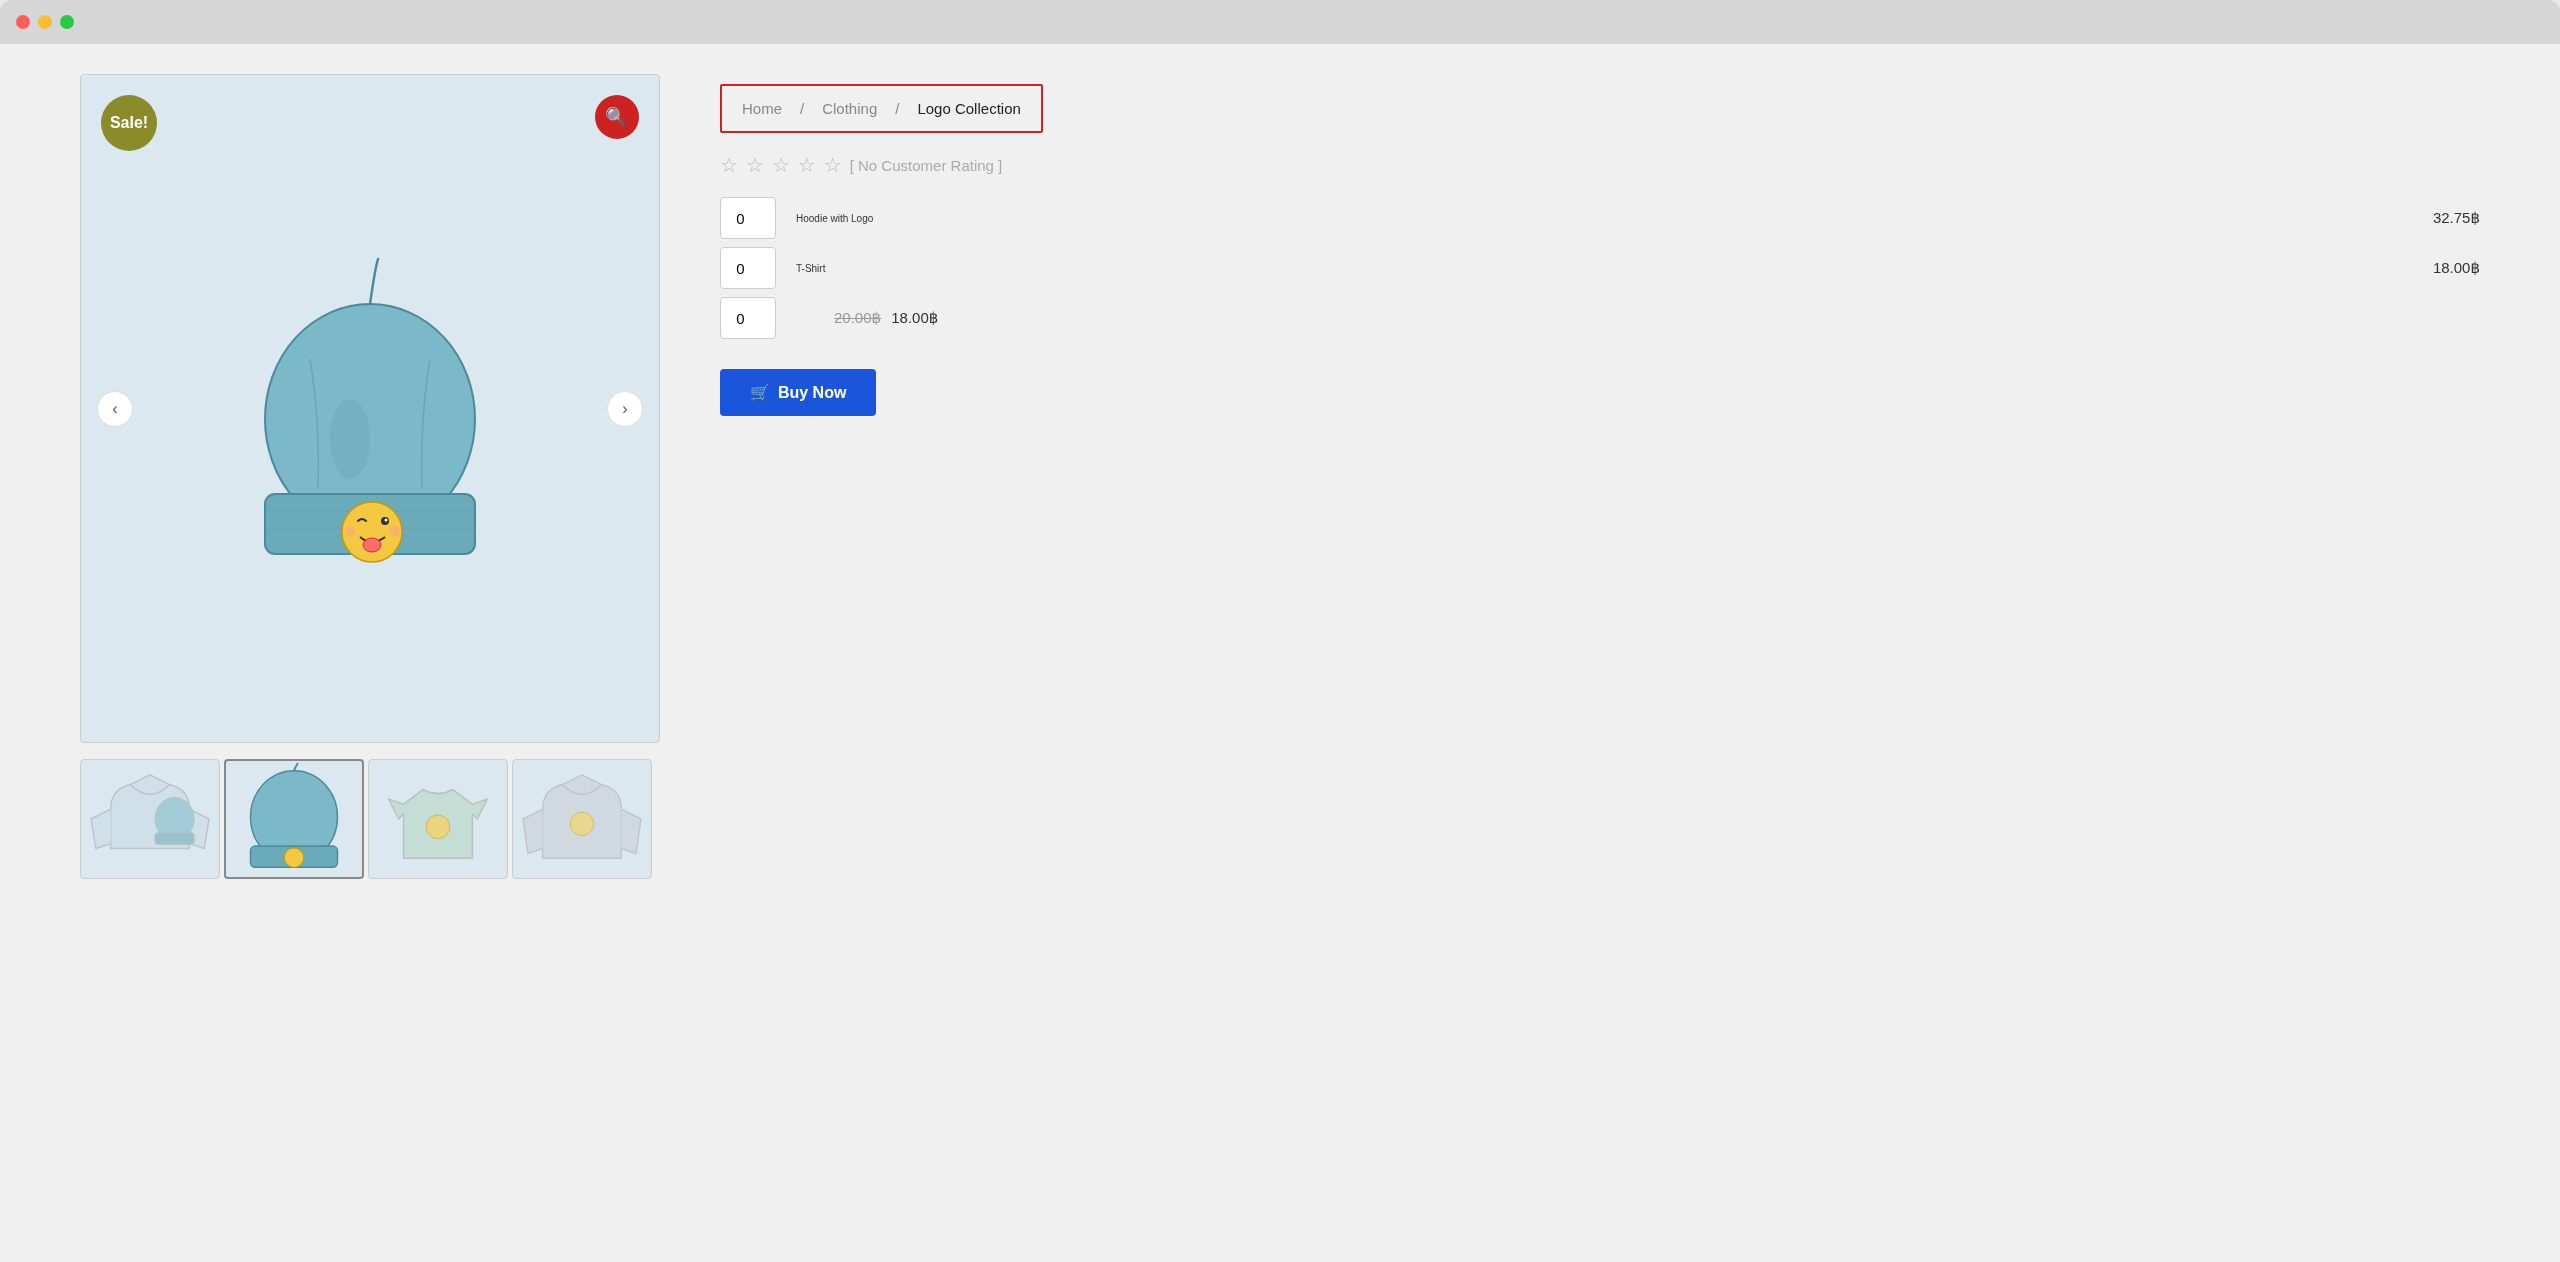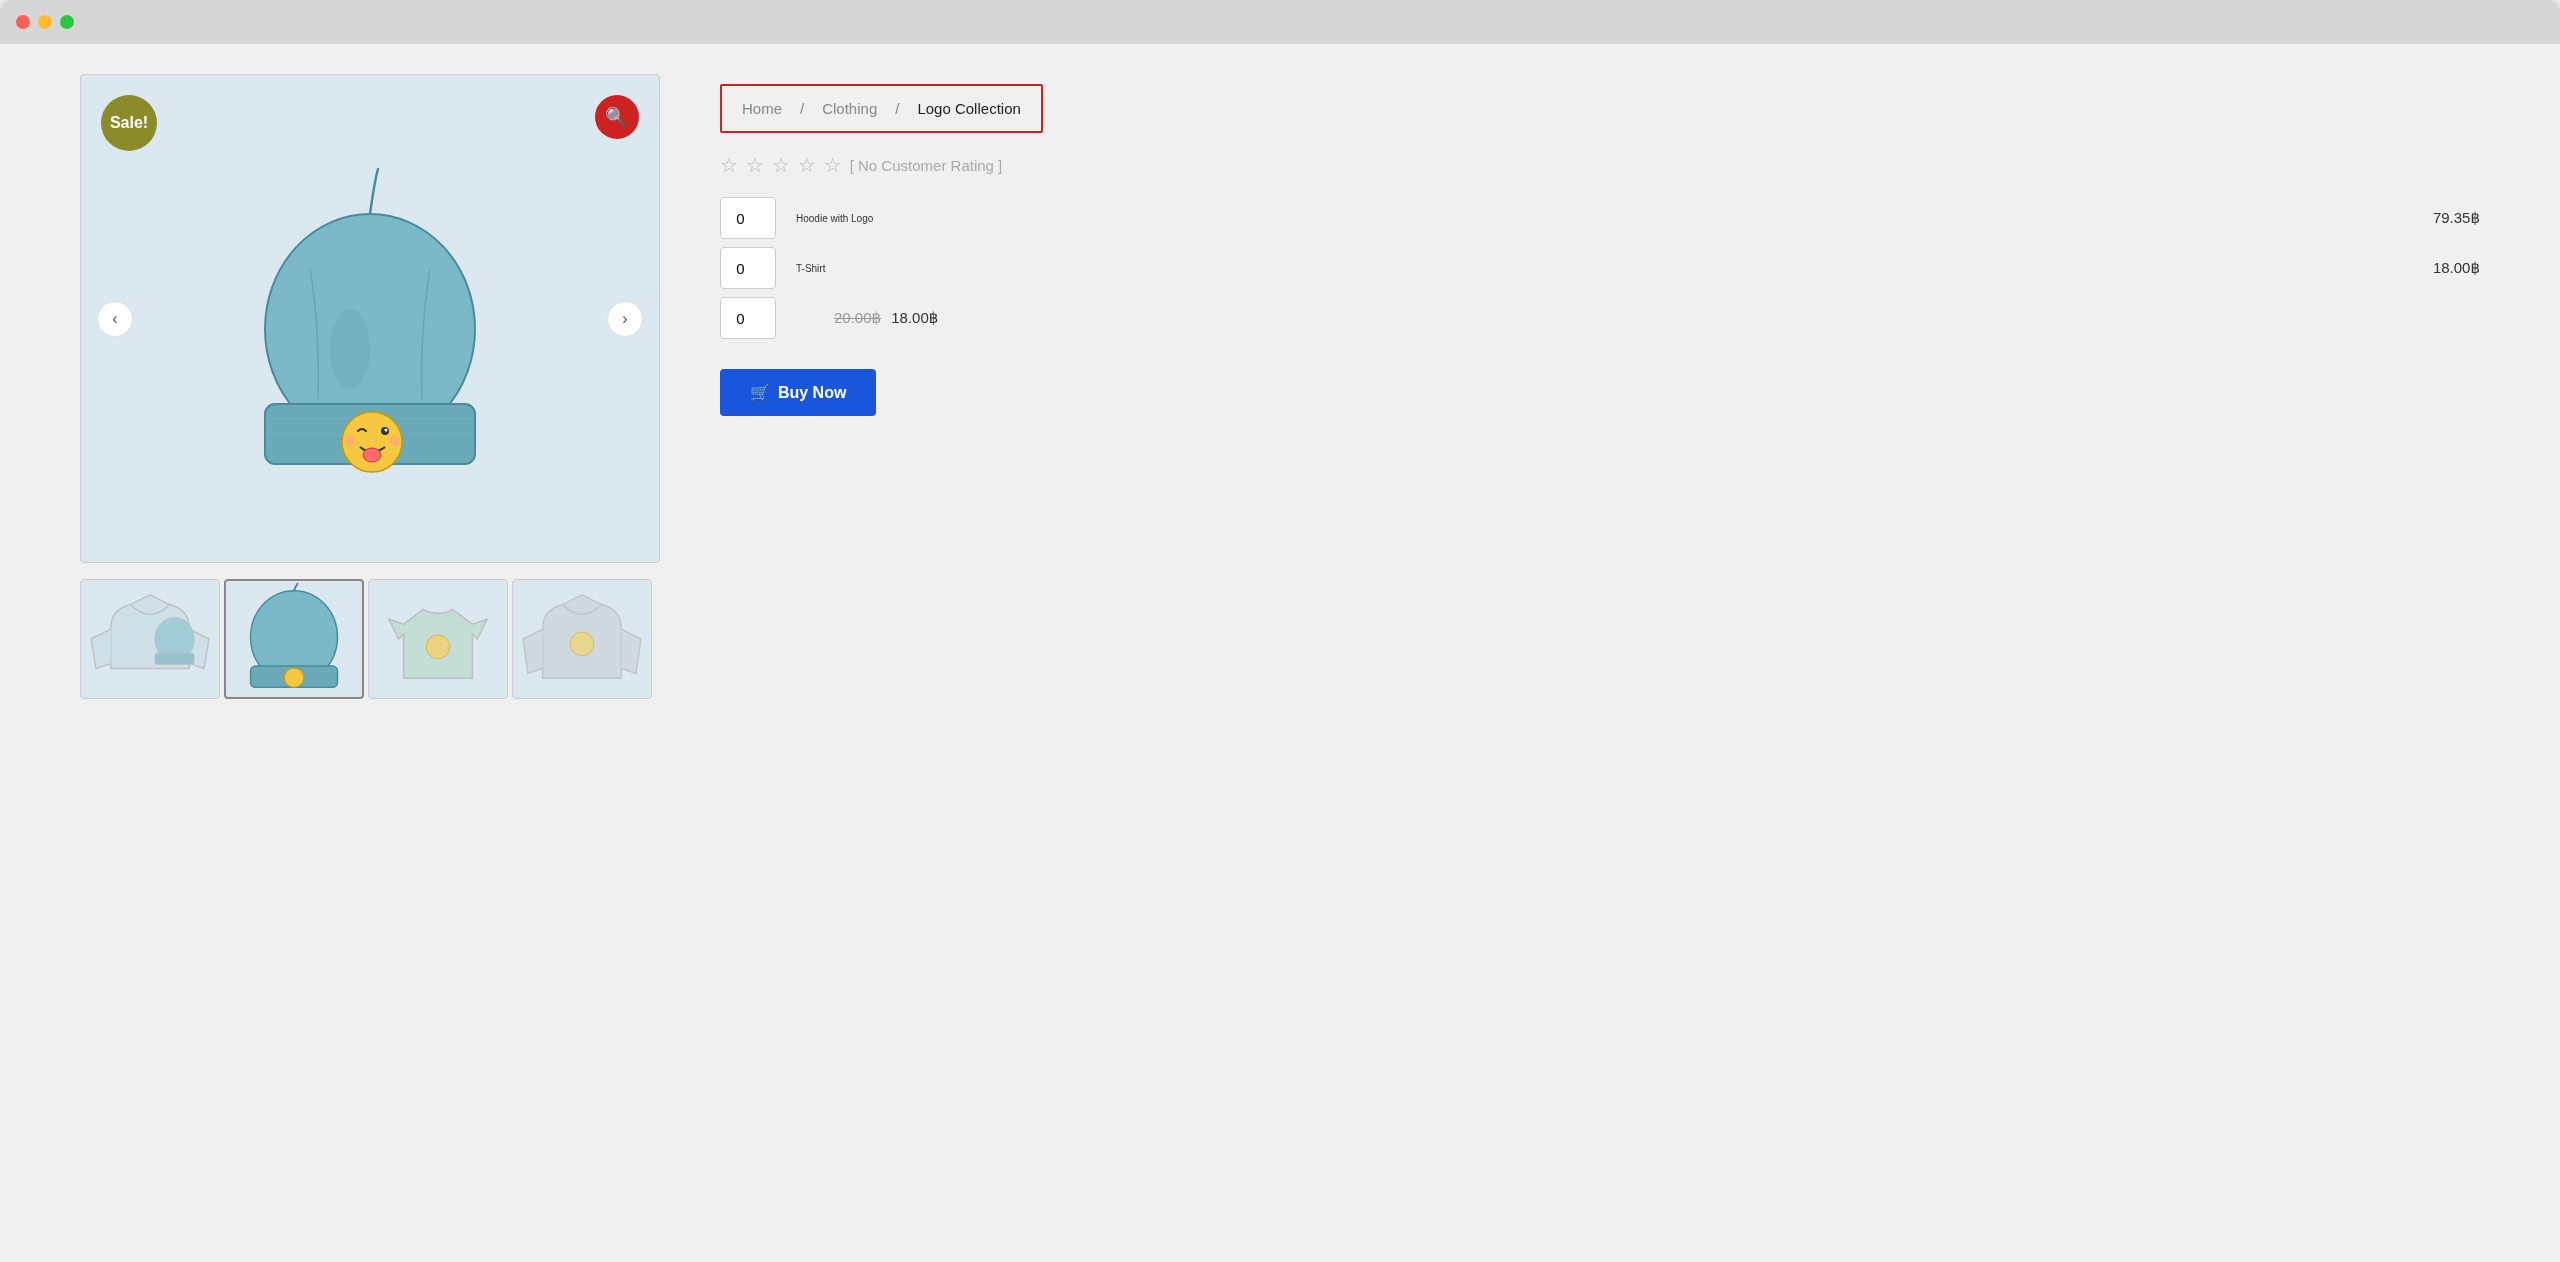--- a/index.html
+++ b/index.html
@@ -51,21 +51,21 @@
       gap: 16px;
       flex: 0 0 580px;
     }
 
     .main-image-wrapper {
       position: relative;
       background: #dce8ef;
       border: 1px solid #ccc;
       border-radius: 4px;
       width: 580px;
-      height: 489px;
+      height: 669px;
       display: flex;
       align-items: center;
       justify-content: center;
       overflow: hidden;
     }
 
     .sale-badge {
       position: absolute;
       top: 20px;
       left: 20px;
@@ -367,21 +367,21 @@
         <span class="star">☆</span>
         <span class="star">☆</span>
         <span>[ No Customer Rating ]</span>
       </div>
 
       <div class="product-table">
 
         <div class="product-row">
           <input type="number" class="qty-input" value="0" style="">
           <span class="product-name">Hoodie with Logo</span>
-          <span class="product-price">79.35฿</span>
+          <span class="product-price">32.75฿</span>
         </div>
 
         <div class="product-row">
           <input type="number" class="qty-input" value="0" style="">
           <span class="product-name">T-Shirt</span>
           <span class="product-price">18.00฿</span>
         </div>
 
         <div class="product-row">
           <input type="number" class="qty-input" value="0" style="">

